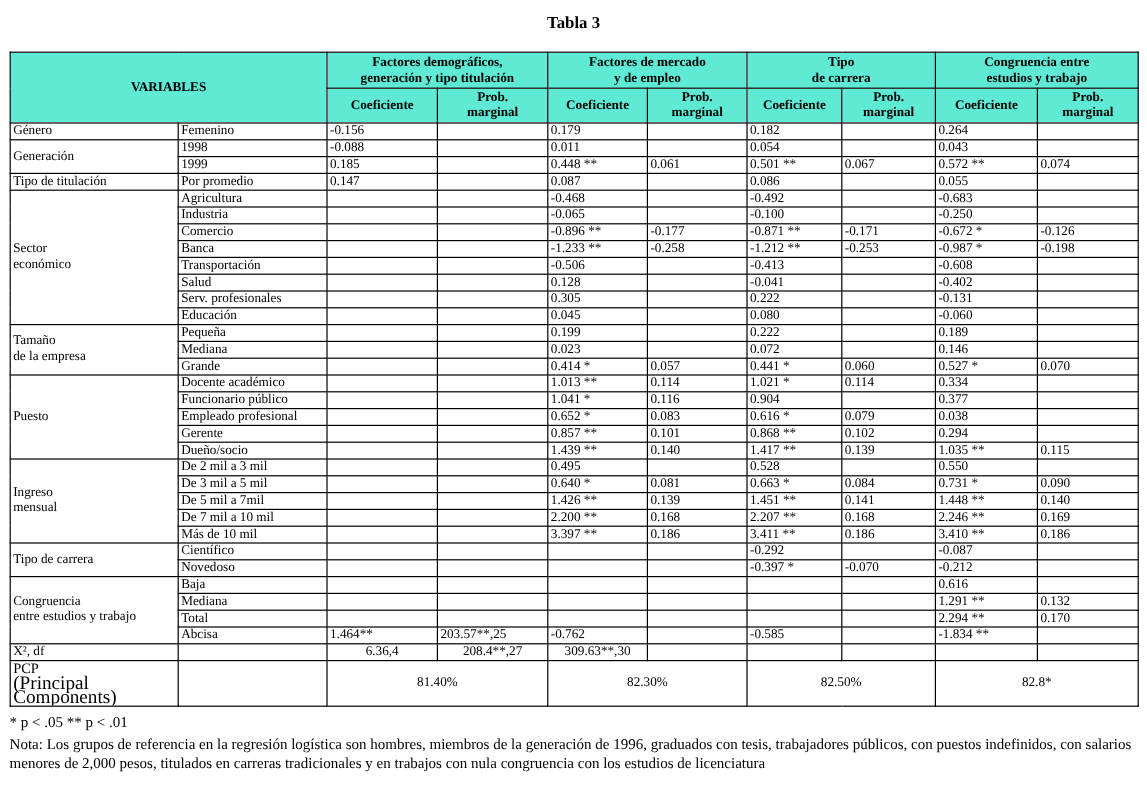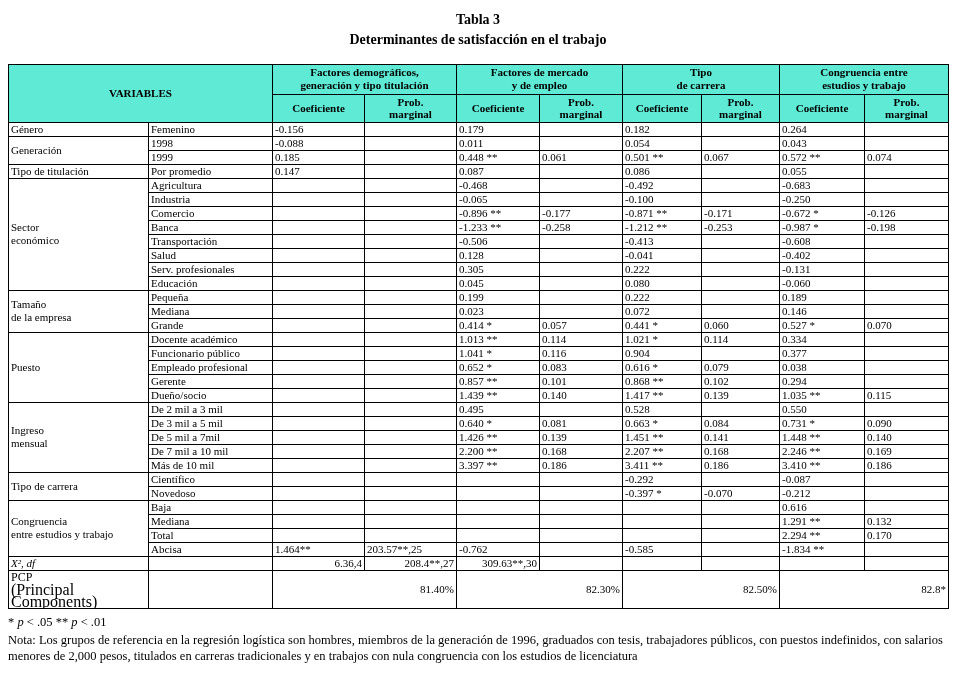--- a/index.html
+++ b/index.html
@@ -17,36 +17,35 @@
     background:#5eead4; font-weight:bold; font-size:11px; text-align:center;
     vertical-align:middle; white-space:pre-line; padding:1px 2px; line-height:1.15;
   }
   .tbl thead tr.r1 th { height:30px; }
   .tbl thead tr.r2 th { height:27px; }
   th.variables { font-size:12px; }
   .tbl tbody td { font-size:11px; height:14px; line-height:13px; padding:0 2px; vertical-align:middle; }
   td.group-label { text-align:left; white-space:pre-line; line-height:12px; vertical-align:middle; }
   td.cat { padding-left:4px; }
   td.val { padding-left:10px; }
-  td.center { text-align:right; padding-left:2px; }
-  .italic { font-style:italic; }
+  td.center { text-align:center; padding-left:2px; }
+  .italic { }
   .pcp-main { font-size:12px; line-height:13px; }
   .pcp-sub { font-size:16px; line-height:12px; }
   .footer { font-size:12.5px; line-height:1.28; }
   .sig { margin:5px 0 2px; }
   .note { width:940px; }
 </style>
 </head>
 <body>
 
 <div class="page">
 
   <div class="title">
     <div>Tabla 3</div>
-    <div>Determinantes de satisfacción en el trabajo</div>
   </div>
 
   <table class="tbl">
     <colgroup>
       <col style="width:140px">
         <col style="width:124px">
       <col style="width:92px">
         <col style="width:92px">
       <col style="width:83px">
         <col style="width:83px">

